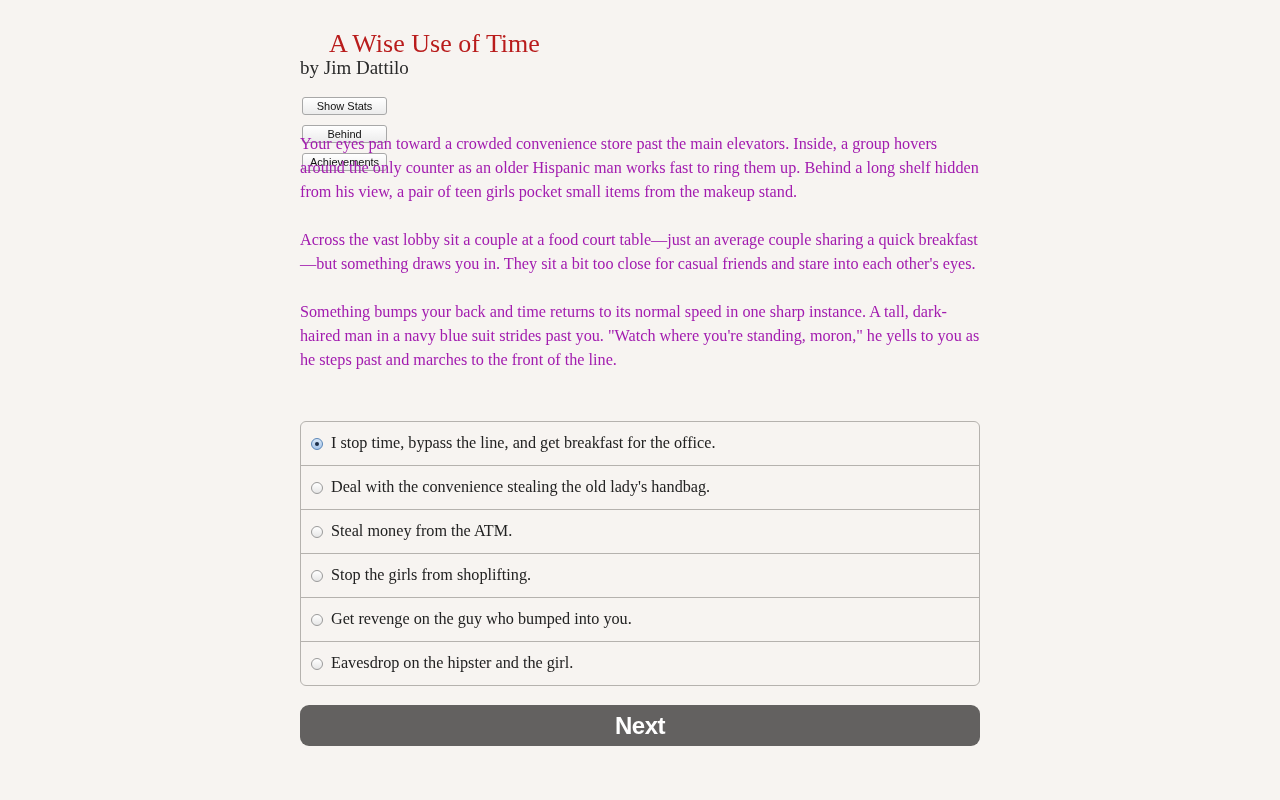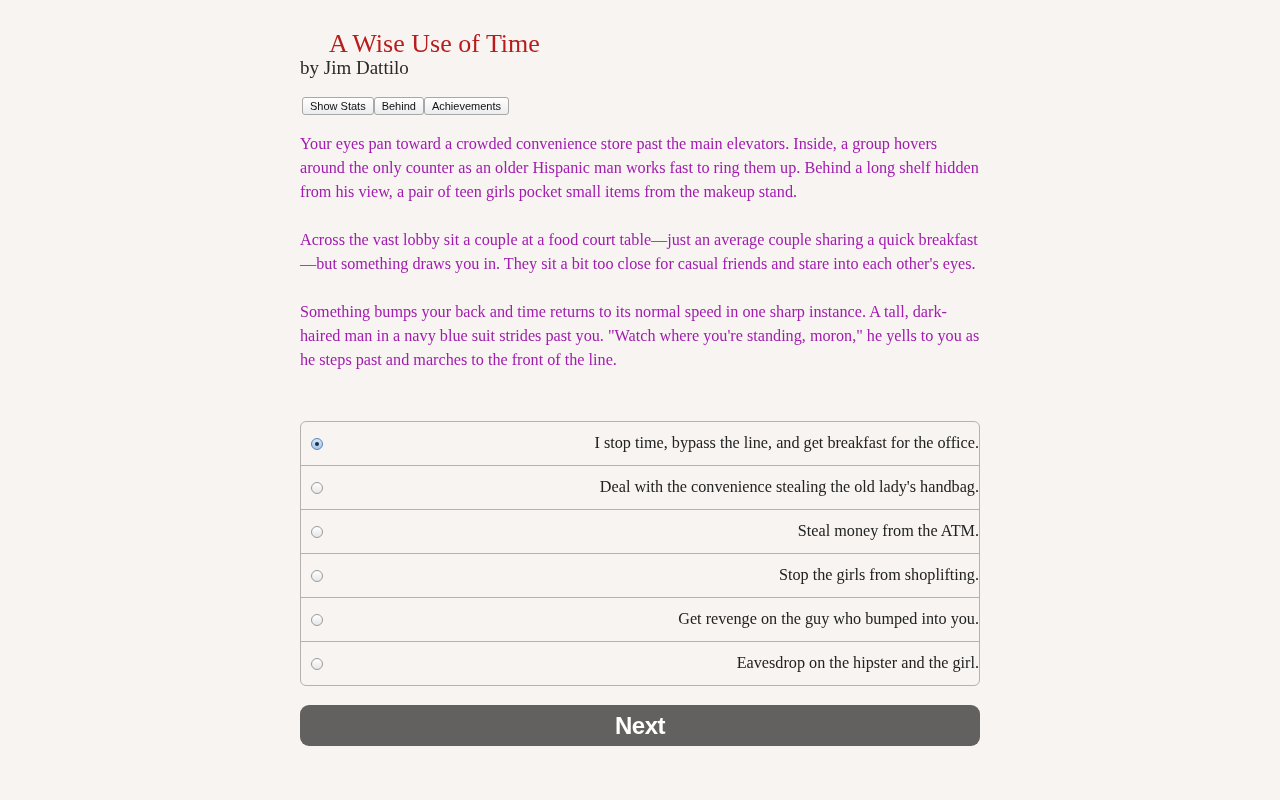--- a/index.html
+++ b/index.html
@@ -12,40 +12,40 @@
   .container { position:absolute; left:300px; top:0; width:680px; }
   h1 {
     margin:16px; position:absolute; top:13px; left:13px;
     font-family:"Liberation Serif", serif; font-weight:normal;
     font-size:26px; color:#b91c1c; white-space:nowrap;
   }
   .author {
     position:absolute; top:57px; left:0;
     font-family:"Liberation Serif", serif; font-size:19px; color:#2a2a2a; white-space:nowrap;
   }
-  .btnrow { position:absolute; top:97px; left:2px; display:flex; gap:0; }
+  .btnrow { position:absolute; top:97px; left:2px; display:flex; gap:10px;flex-direction:column; }
   .btnrow button {
     font-family:"Liberation Sans", sans-serif; font-size:11px; color:#111;
     background:linear-gradient(#ffffff,#ececec);
     border:1px solid #a8a8a8; border-radius:3px;
     padding:2px 7px; height:18px; line-height:12px; cursor:pointer;
   }
   .story {
     position:absolute; top:132px; left:0; width:680px;
     font-family:"Liberation Serif", serif; font-size:16.2px; line-height:24px; color:#a21caf;
   }
   .story p { margin:0 0 24px 0; }
   .choices {
     position:absolute; top:421px; left:0; width:678px;
     border:1px solid #b5b2ae; border-radius:6px; background:#f7f4f1;
   }
   .choice {
     height:43px; border-top:1px solid #b5b2ae; display:flex; align-items:center;
     padding-left:10px; cursor:pointer;
-    font-family:"Liberation Serif", serif; font-size:16.2px; color:#222;justify-content:space-between;
+    font-family:"Liberation Serif", serif; font-size:16.2px; color:#222;
   }
   .choice:first-child { border-top:none; }
   .radio {
     width:12px; height:12px; border-radius:50%;
     border:1px solid #9a9a9a; background:linear-gradient(#ffffff,#e6e6e6);
     margin-right:8px; position:relative; flex:none; box-sizing:border-box;
   }
   .radio.checked { border-color:#5a86b8; background:linear-gradient(#d6e6f7,#a8c6ea); }
   .radio.checked::after {
     content:""; position:absolute; left:3px; top:3px; width:4px; height:4px; border-radius:50%; background:#1c2e48;

